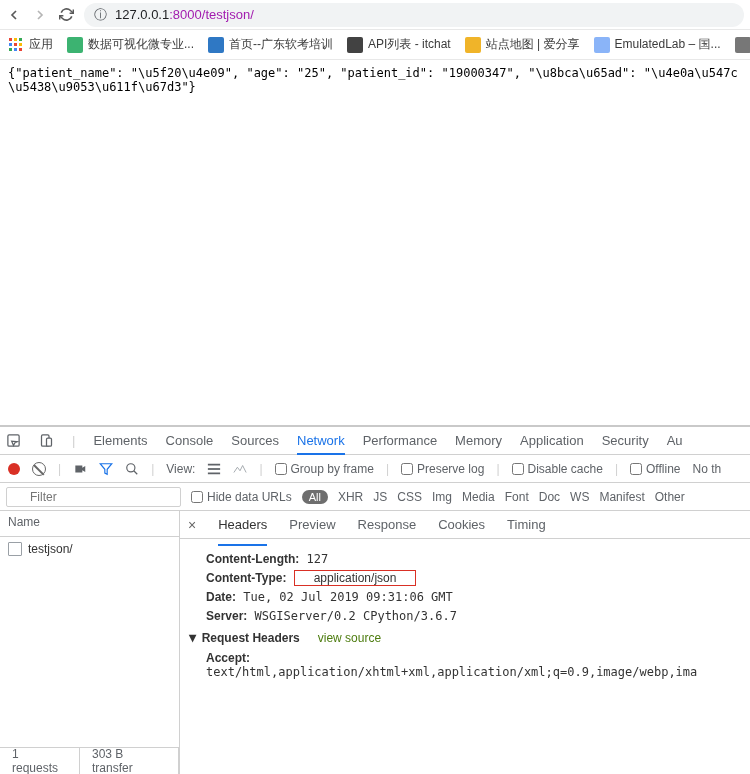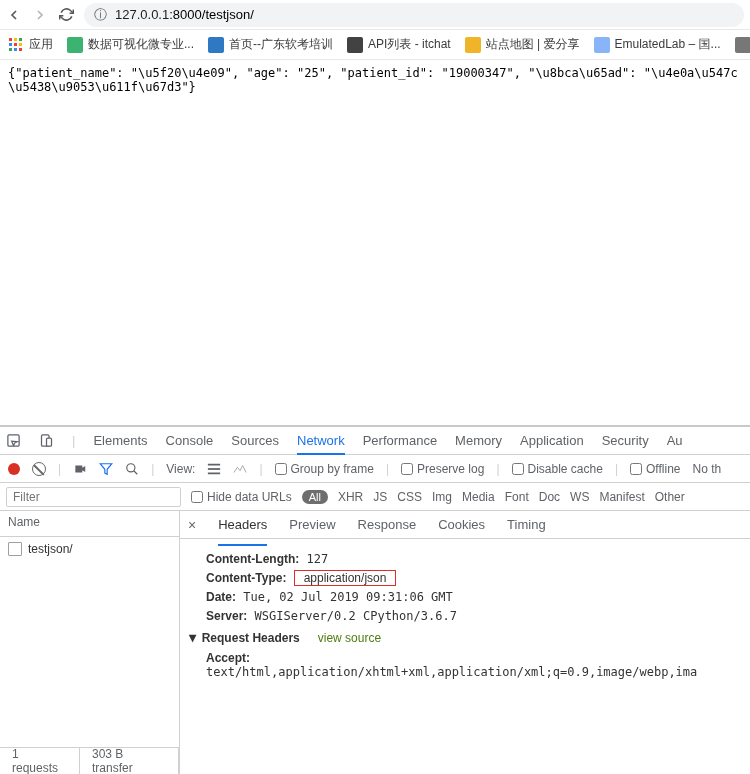--- a/index.html
+++ b/index.html
@@ -2,58 +2,58 @@
 <html><head>
 <meta charset="utf-8">
 <style>
 *{box-sizing:border-box;margin:0;padding:0;font-family:-apple-system,"Segoe UI",Arial,sans-serif}
 body{width:750px;height:774px;overflow:hidden;background:#fff;font-size:13px;color:#333}
 .toolbar{height:30px;display:flex;align-items:center;padding:0 6px;gap:10px;border-bottom:1px solid #e8e8e8}
 .nav-ic{width:16px;height:16px;color:#5a5a5a;display:flex;align-items:center;justify-content:center}
 .nav-ic.dis{color:#b5b5b5}
 .addr{flex:1;height:24px;border-radius:14px;background:#f1f3f4;display:flex;align-items:center;padding:0 10px;gap:8px;color:#5f6368}
 .addr .host{color:#202124}
-.addr .path{color:#000000}
+.addr .path{color:#a21caf}
 .bmbar{height:30px;display:flex;padding:0 8px;gap:14px;border-bottom:1px solid #e8e8e8;font-size:12px;color:#3b3b3b;overflow:hidden;white-space:nowrap}
 .bm{display:flex;align-items:center;gap:5px;cursor:pointer}
 .fav{width:16px;height:16px;border-radius:2px;display:inline-block;flex:0 0 16px}
 .page{height:365px;padding:6px 8px;font-family:Menlo,Consolas,monospace;font-size:12px;color:#000;white-space:pre-wrap;word-break:break-all}
 .devtools{border-top:2px solid #c9c9c9;height:349px;display:flex;flex-direction:column;background:#fff}
 .dt-tabs{height:28px;display:flex;align-items:center;border-bottom:1px solid #d0d0d0;padding:0 6px;gap:18px;color:#5f6368;font-size:13px}
 .dt-tabs .sq{width:15px;height:15px}
 .dt-tab{cursor:pointer;padding:5px 0}
 .dt-tab.active{color:#1a73e8;border-bottom:2px solid #1a73e8;margin-bottom:-1px}
 .dt-sub{height:28px;display:flex;align-items:center;border-bottom:1px solid #d0d0d0;padding:0 8px;gap:12px;color:#5f6368;font-size:12px}
 .rec{width:12px;height:12px;border-radius:50%;background:#d93025}
 .noent{width:14px;height:14px;border:1.5px solid #676767;border-radius:50%;position:relative}
 .noent:after{content:"";position:absolute;width:14px;height:1.5px;background:#676767;transform:rotate(45deg);top:6px;left:-1px}
 .cb{display:flex;align-items:center;gap:4px}
 .cb input{width:12px;height:12px}
 .dt-filter{height:28px;display:flex;align-items:center;border-bottom:1px solid #d0d0d0;padding:0 6px;gap:10px;font-size:12px;color:#5f6368}
-.filter-in{width:175px;height:20px;border:1px solid #d0d0d0;border-radius:2px;padding:0 6px;font-size:12px}
+.filter-in{width:175px;height:20px;border:1px solid #d0d0d0;border-radius:2px;padding:0 23px;font-size:12px}
 .pill{background:#6e6e6e;color:#fff;border-radius:8px;padding:1px 7px;font-size:11px}
 .ftype{cursor:pointer}
 .dt-body{flex:1;display:flex;overflow:hidden}
 .reqlist{width:180px;border-right:1px solid #d0d0d0;display:flex;flex-direction:column}
 .reqlist .hdr{height:26px;border-bottom:1px solid #d0d0d0;padding:4px 8px;font-size:12px;color:#5f6368}
 .reqrow{padding:5px 8px;font-size:12px;display:flex;align-items:center;gap:6px;cursor:pointer}
 .fileic{width:14px;height:14px;border:1px solid #9aa0a6;border-radius:1px}
 .detail{flex:1;display:flex;flex-direction:column;overflow:hidden}
 .det-tabs{height:28px;display:flex;align-items:center;gap:22px;padding:0 8px;border-bottom:1px solid #d0d0d0;font-size:13px;color:#5f6368}
 .det-tabs .x{color:#676767;cursor:pointer;font-size:14px}
 .det-tab{cursor:pointer;padding:12px 0}
 .det-tab.active{color:#333;border-bottom:2px solid #1a73e8;margin-bottom:-1px}
 .det-body{flex:1;overflow:auto;padding:8px 10px;font-size:12px}
 .sect{margin:8px 0 6px;color:#333}
 .sect .tri{display:inline-block;transform:rotate(90deg);margin-right:4px;font-size:10px}
 .sect b{font-weight:700}
 .vs{color:#4d7c0f;margin-left:18px;font-weight:400}
 .kv{margin:5px 0 5px 16px;font-family:Menlo,Consolas,monospace}
 .kv b{font-weight:700}
-.hl{border:1.5px solid #d93025;padding:0 9px}
+.hl{border:1.5px solid #d93025;padding:0 19px}
 .statusbar{height:27px;border-top:1px solid #d0d0d0;display:flex;align-items:flex-start;font-size:12px;color:#5f6368}
 .statusbar span{padding:0 12px;border-right:1px solid #d0d0d0;height:100%;display:flex;align-items:center}
 </style>
 </head>
 <body>
 
 <div class="toolbar">
   <span class="nav-ic">
       <svg width="16" height="16" viewBox="0 0 24 24" fill="none" stroke="currentColor" stroke-width="2.5">
         <path d="M15 18l-6-6 6-6"></path>

